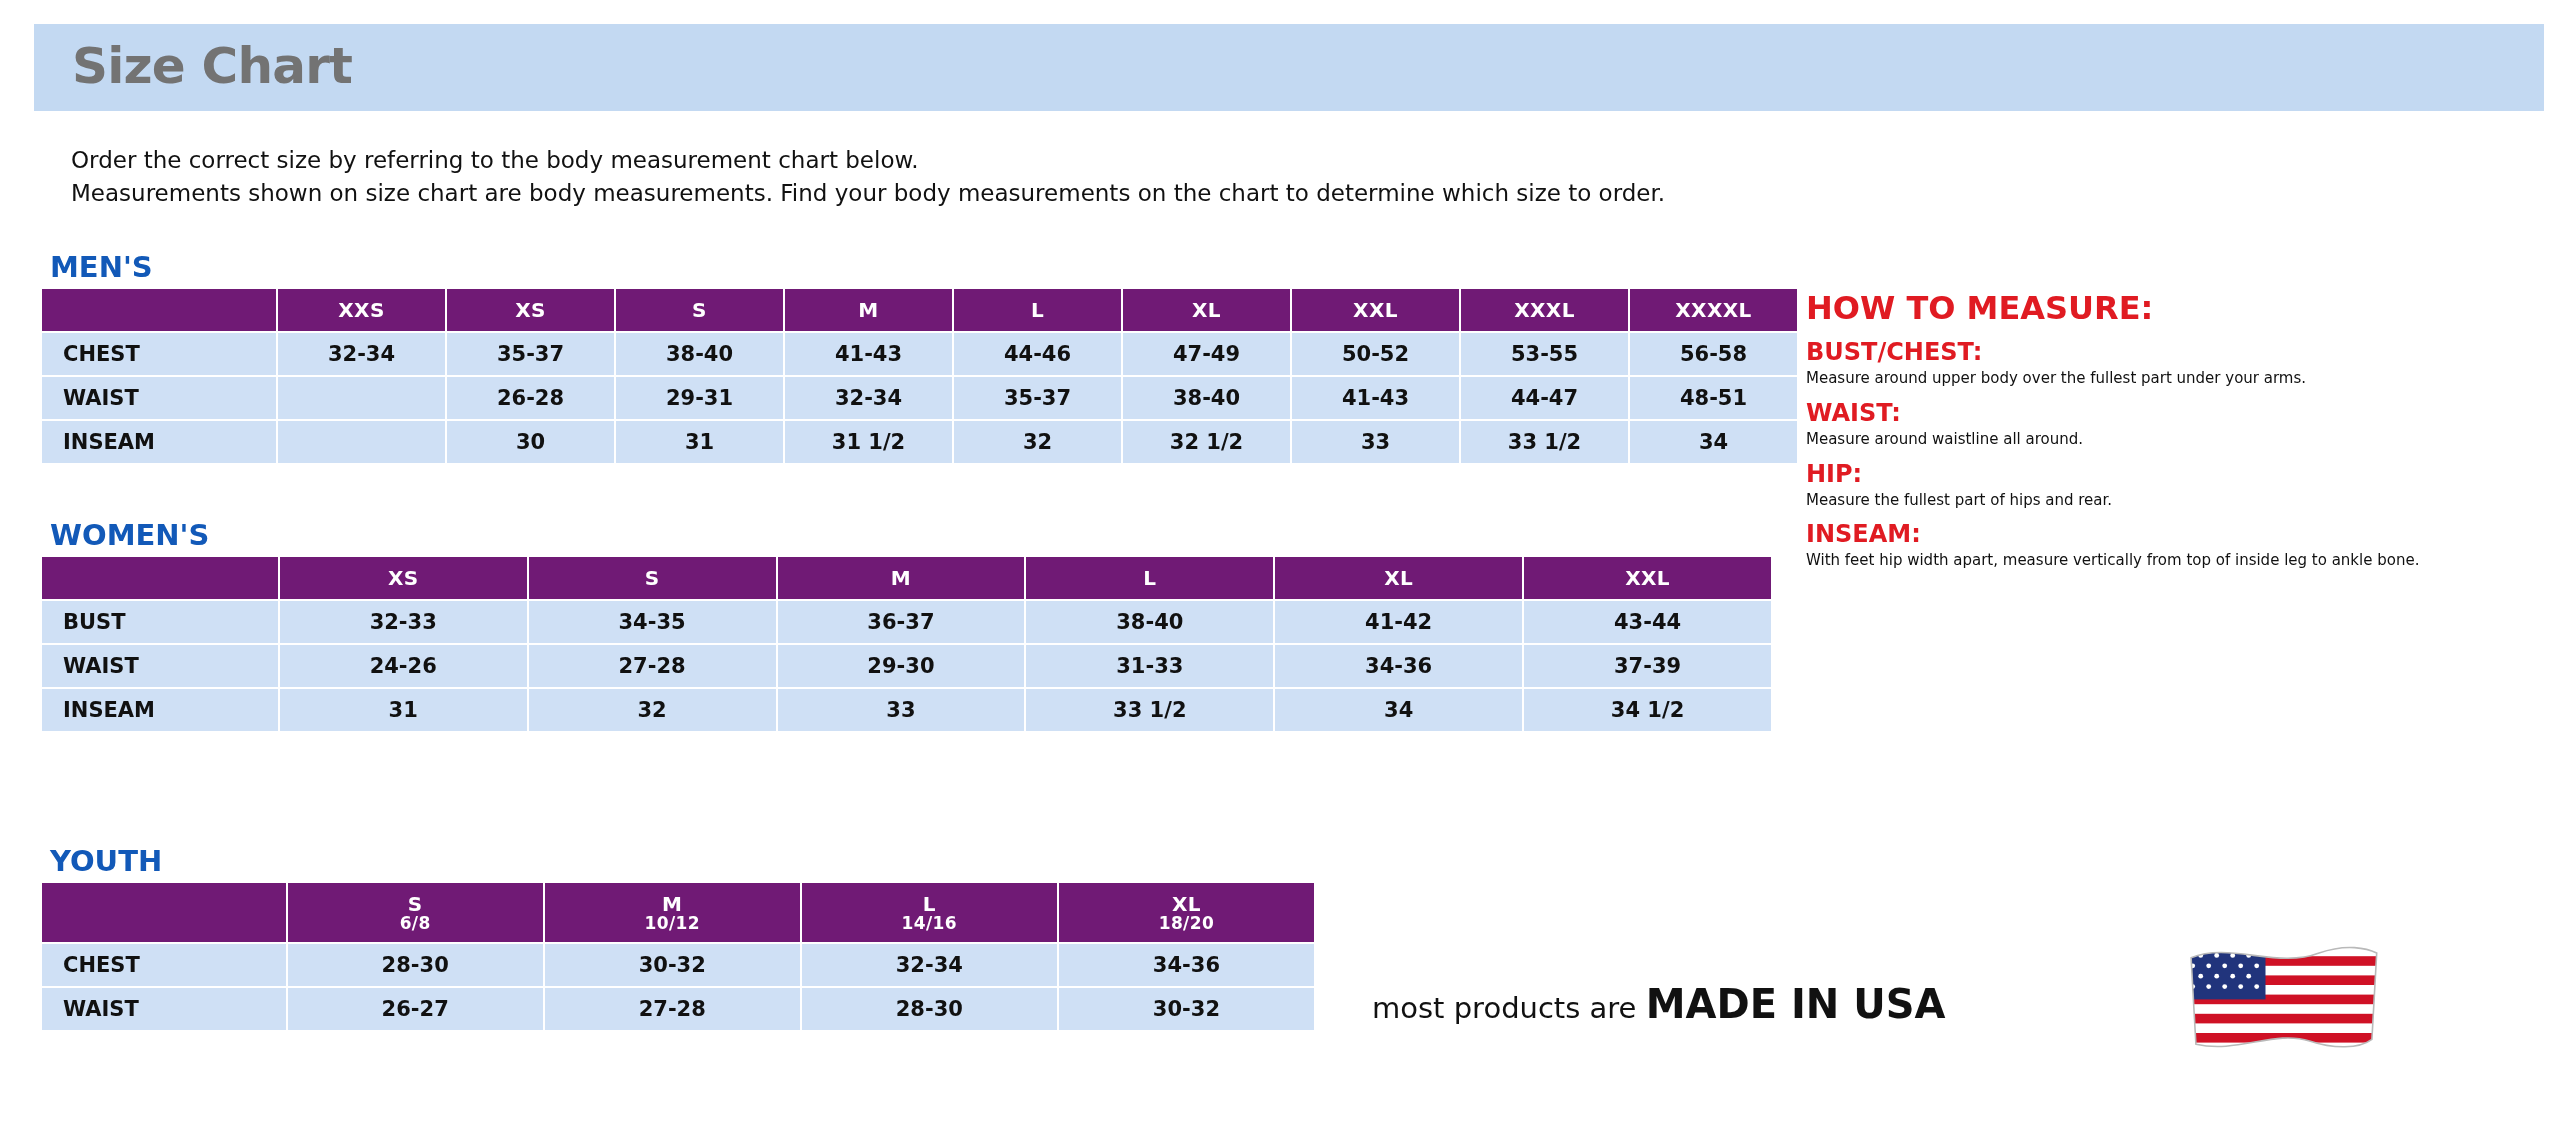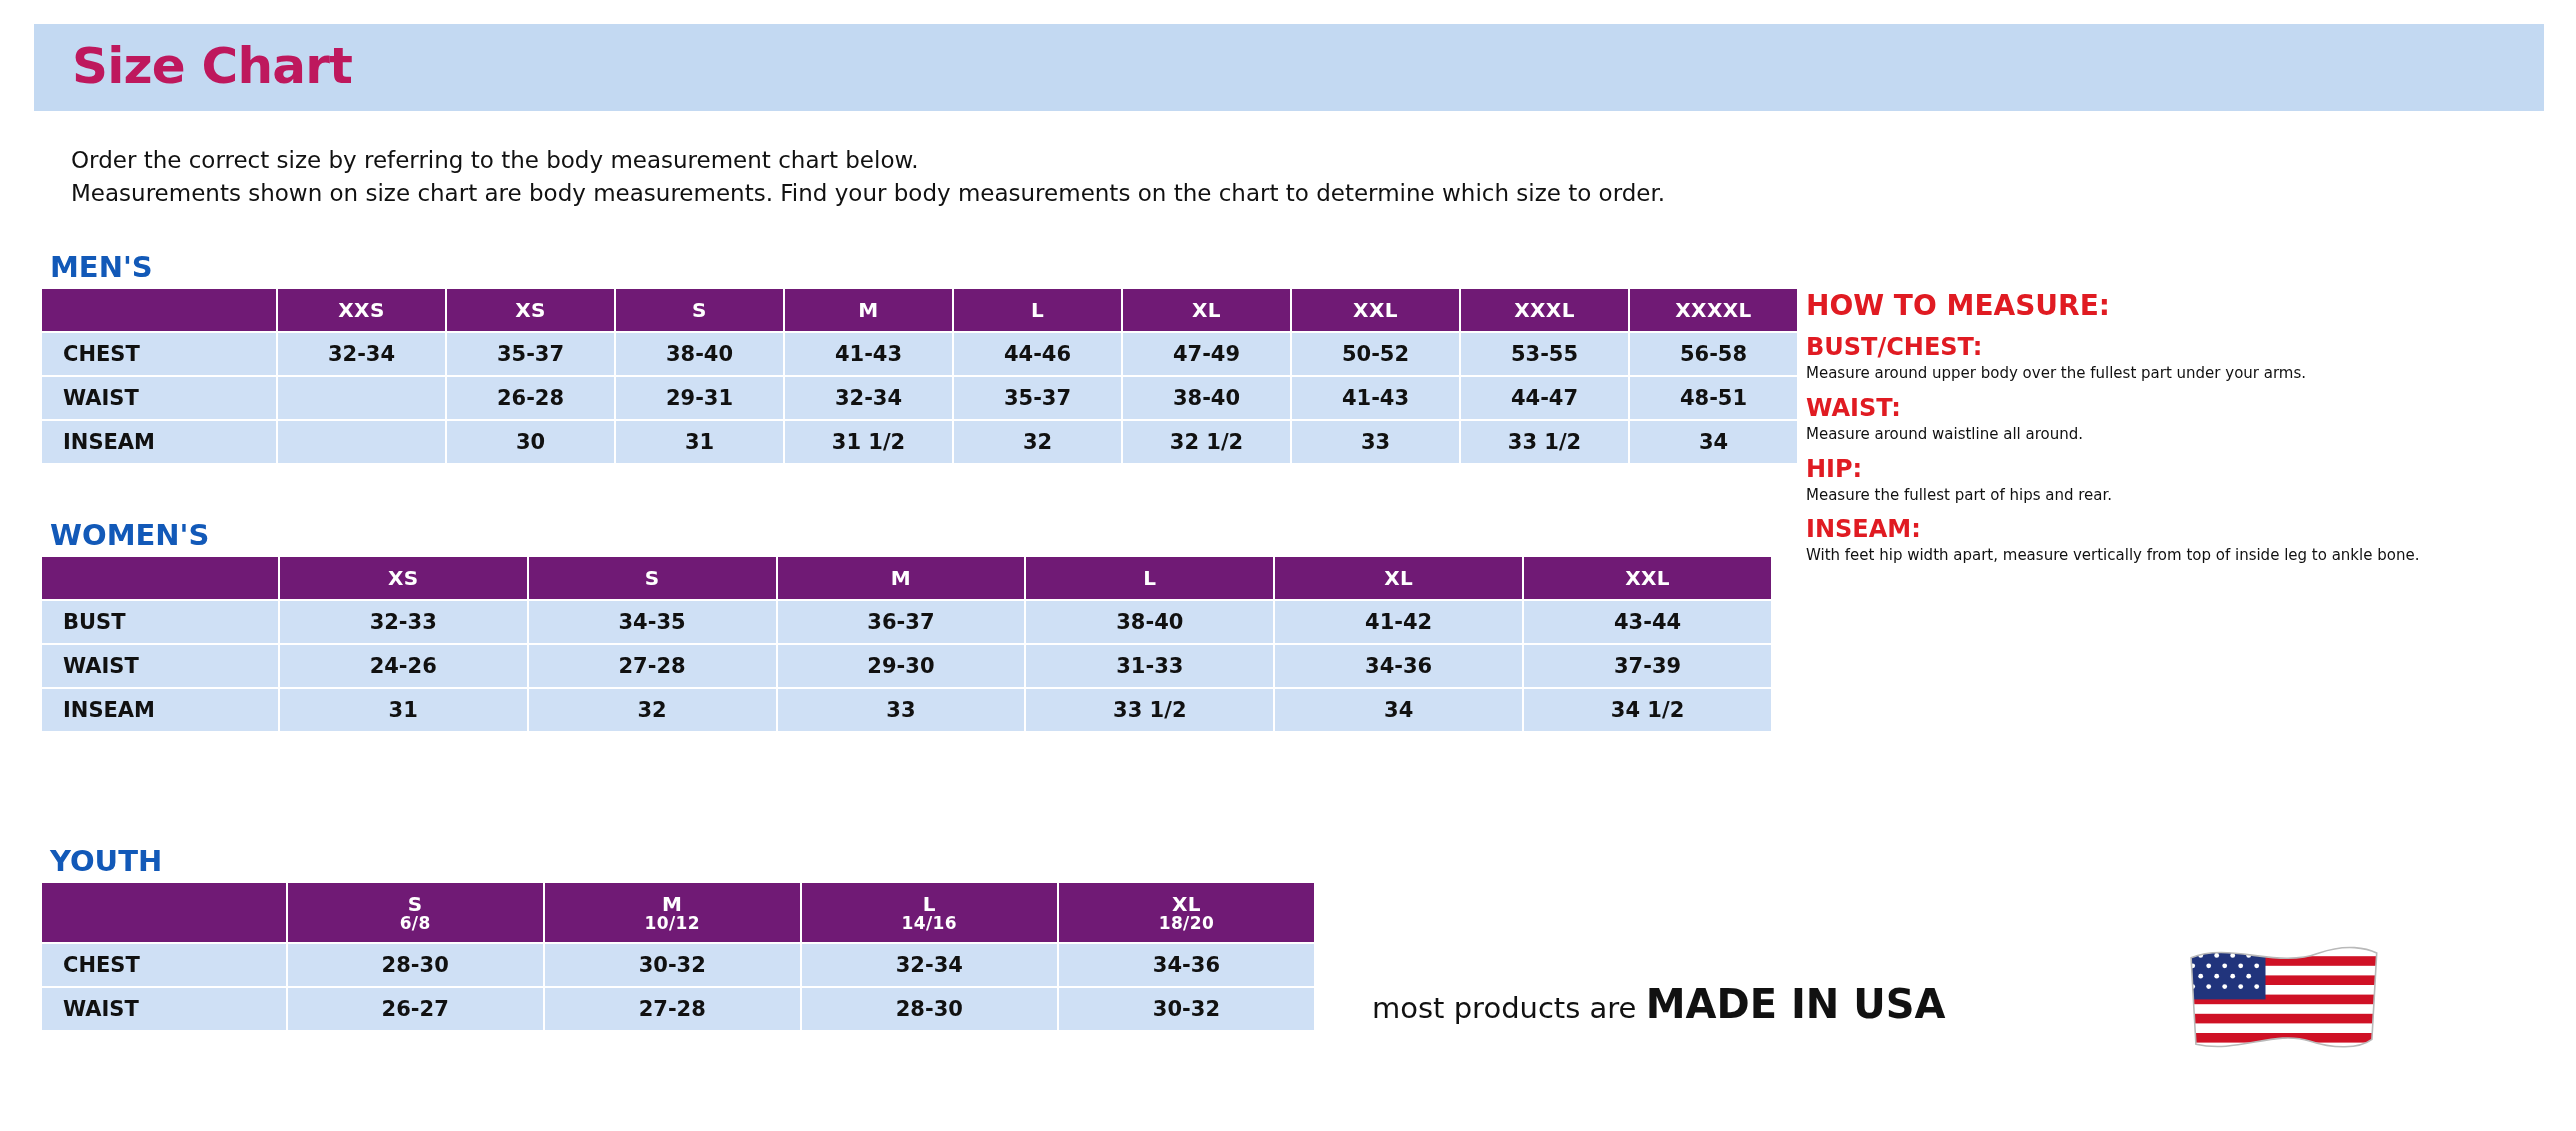--- a/index.html
+++ b/index.html
@@ -29,21 +29,21 @@
     width: 2510px;
     height: 87px;
     background: #c3d9f2;
   }
   .header-title {
     position: absolute;
     left: 72px;
     top: 37px;
     font-size: 50px;
     font-weight: bold;
-    color: #be185d;
+    color: #737373;
     letter-spacing: -0.8px;
     font-family: "DejaVu Sans", sans-serif;
   }
   
   .intro {
     position: absolute;
     left: 71px;
     top: 144px;
     width: 2456px;
     font-size: 23px;
@@ -120,21 +120,21 @@
   #youth-table { left: 40px; top: 881px; width: 1276px; }
 
   
   .htm {
     position: absolute;
     left: 1806px;
     top: 289px;
     width: 746px;
   }
   .htm-title {
-    font-size: 28px;
+    font-size: 32px;
     font-weight: bold;
     color: #e01b22;
     margin-bottom: 5px;
     letter-spacing: 0px;
   }
   .htm-term {
     font-size: 24px;
     font-weight: bold;
     color: #e01b22;
     margin-top: 11.2px;

